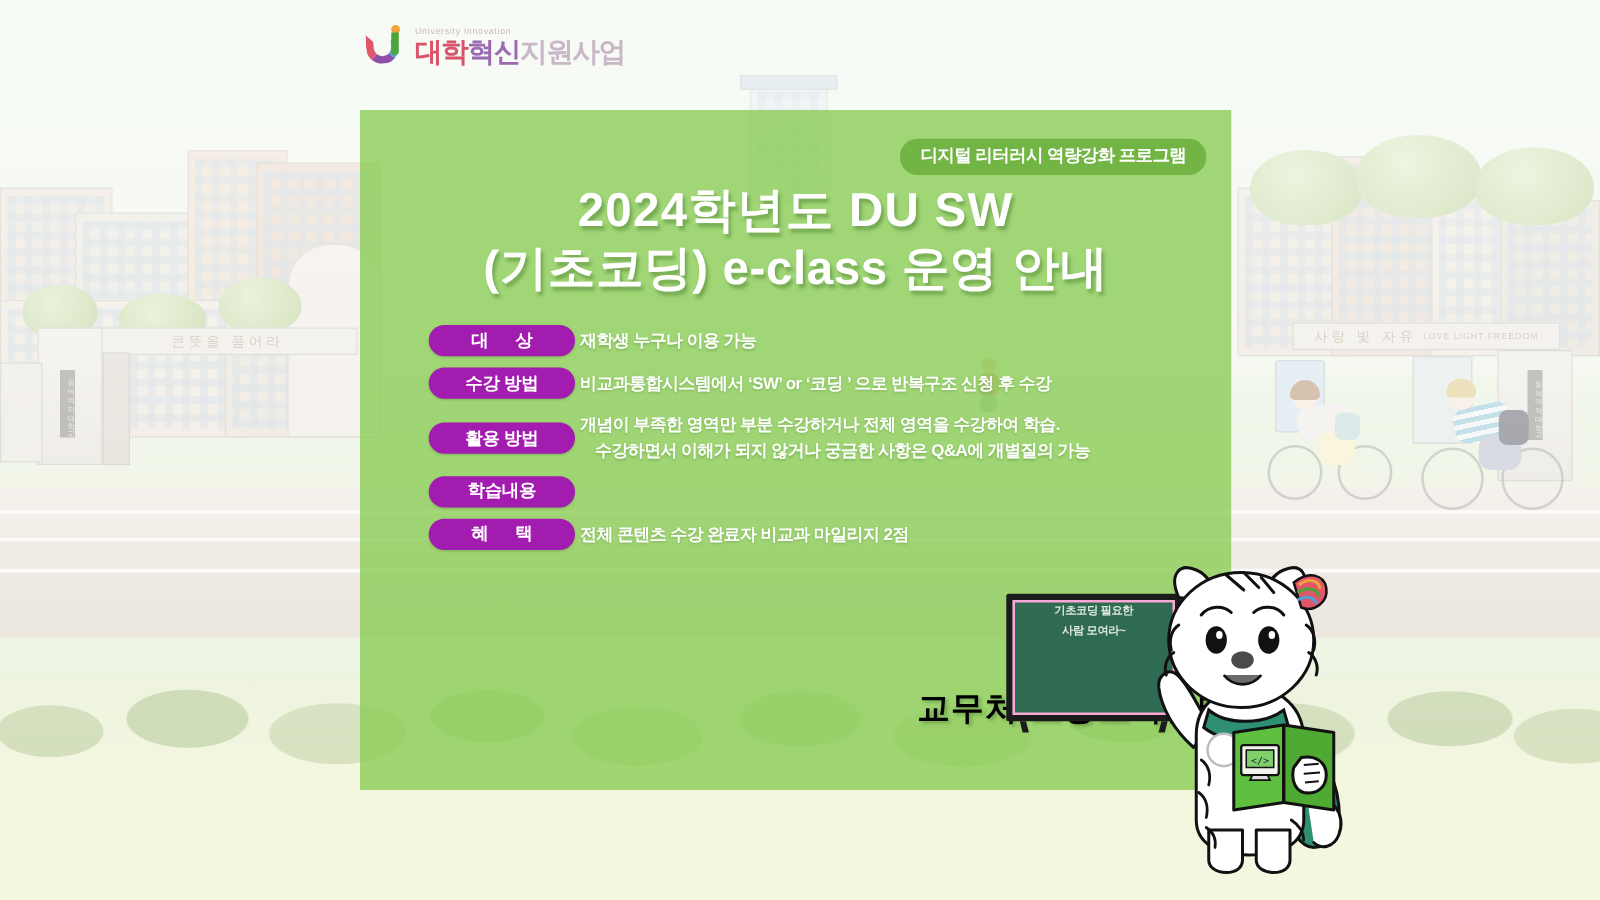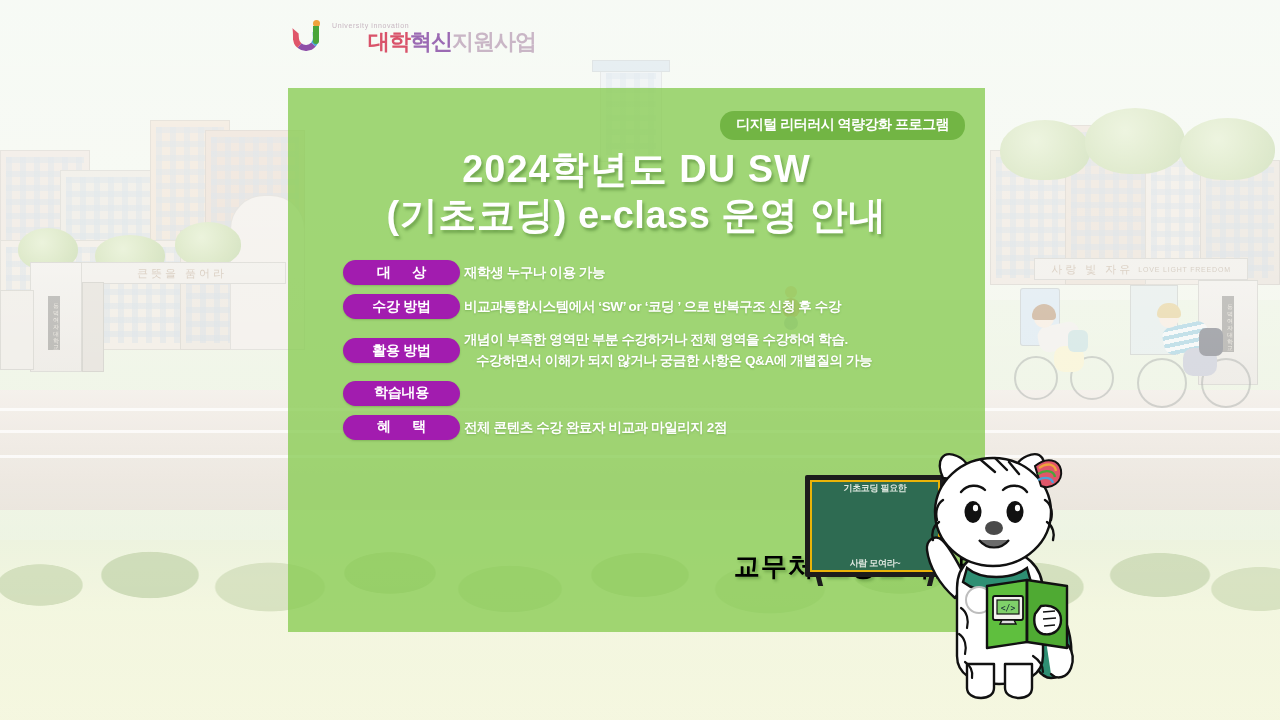--- a/index.html
+++ b/index.html
@@ -119,21 +119,21 @@
   .lm-j:after {
     content:""; position:absolute; right:2px; top:6px; width:6px; height:18px;
     background:#4aa53a; border-radius:0 0 5px 5px;
   }
   .lm-dot {
     position:absolute; right:1px; top:0; width:7px; height:7px;
     border-radius:50%; background:#f0a33c;
   }
   .logo-txt { display:flex; flex-direction:column; line-height:1; }
   .logo-en { font-size:7px; color:#c8b7c2; letter-spacing:.6px; margin-bottom:2px; }
-  .logo-ko { font-size:22px; font-weight:bold; letter-spacing:-1px;margin-left:36px; }
+  .logo-ko { font-size:22px; font-weight:bold; letter-spacing:-1px; }
   .logo-ko .k1 { color:#d9536a; }
   .logo-ko .k2 { color:#9b6ab3; }
   .logo-ko .k3 { color:#c9b6c6; }
 
   
   #panel {
     position:absolute; left:288px; top:88px; width:697px; height:544px;
     background:rgba(136,204,82,.78);
     z-index:30;
   }
@@ -191,22 +191,22 @@
   
   #board {
     position:absolute; left:805px; top:475px; width:140px; height:102px; z-index:45;
   }
   .board-frame {
     position:absolute; inset:0; background:#1c1c1c; border-radius:2px;
     padding:5px;
   }
   .board-face {
     width:100%; height:100%;
-    background:#2e6b52; border:2px solid #eab308;
-    display:flex; flex-direction:column; align-items:center; justify-content:space-between;
+    background:#2e6b52; border:2px solid #f9a8d4;
+    display:flex; flex-direction:column; align-items:center; justify-content:flex-start;
     gap:3px;
   }
   .board-line { color:#dfe8e0; font-size:9px; font-weight:bold; letter-spacing:-.3px; }
   .board-legs { position:absolute; left:6px; right:6px; bottom:-9px; height:9px; }
   .board-legs:before, .board-legs:after {
     content:""; position:absolute; bottom:0; width:5px; height:9px; background:#1c1c1c;
   }
   .board-legs:before { left:6px; transform:skewX(14deg); }
   .board-legs:after { right:6px; transform:skewX(-14deg); }
 

